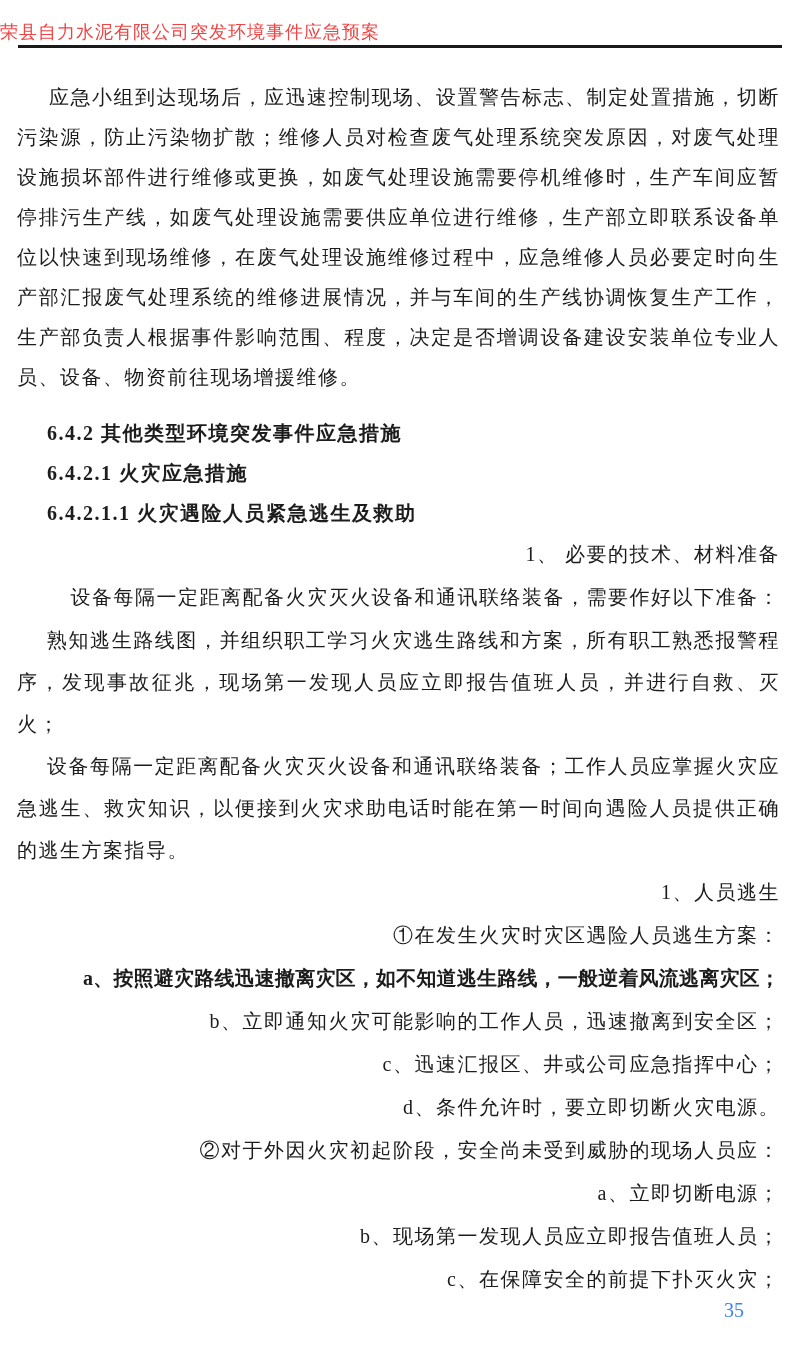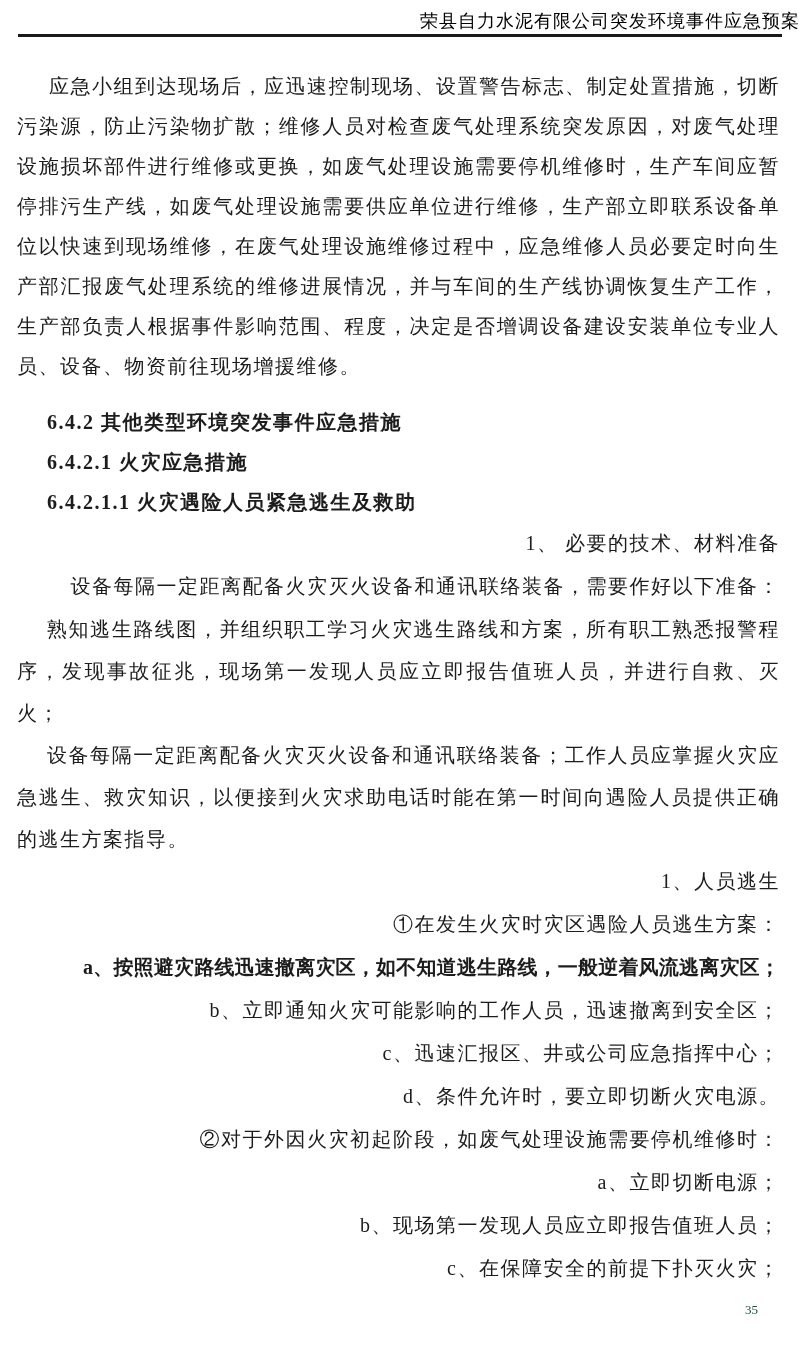--- a/index.html
+++ b/index.html
@@ -10,26 +10,26 @@
   .page {
     position: relative;
     width: 800px;
     height: 1351px;
     background: #ffffff;
     color: #1c1c1c;
     font-family: "Liberation Serif", "DejaVu Serif", serif;
     overflow: hidden;
   }
   .header-title {
-    padding-top: 10px;
-    text-align: right;
+    padding-top: 21px;
+    text-align: left;
     font-size: 18px;
     line-height: 22px;
     letter-spacing: 1px;
-    color: #000000;
+    color: #ef4444;
   }
   .header-rule {
     height: 3px;
     background: #1a1a1a;
     margin: 2px 18px 0 18px;
   }
   .doc-body {
     padding: 29px 20px 0 17px;
   }
   .para {
@@ -65,24 +65,24 @@
     padding-left: 30px;
     text-align: right;
   }
   .item.tight {
     letter-spacing: 0.2px;
     font-weight: bold;
   }
   .footer-page {
     position: absolute;
     top: 1300px;
-    right: 42px;
-    font-size: 13px;
+    right: 56px;
+    font-size: 20px;
     line-height: 20px;
-    color: #14532d;
+    color: #3b82f6;
   }
 </style>
 </head>
 <body>
 
 <div class="page">
 
   <div class="header">
     <div class="header-title">荣县自力水泥有限公司突发环境事件应急预案</div>
     <div class="header-rule"></div>
@@ -111,21 +111,21 @@
     <p class="item">①在发生火灾时灾区遇险人员逃生方案：</p>
 
     <p class="item tight">a、按照避灾路线迅速撤离灾区，如不知道逃生路线，一般逆着风流逃离灾区；</p>
 
     <p class="item">b、立即通知火灾可能影响的工作人员，迅速撤离到安全区；</p>
 
     <p class="item">c、迅速汇报区、井或公司应急指挥中心；</p>
 
     <p class="item">d、条件允许时，要立即切断火灾电源。</p>
 
-    <p class="item">②对于外因火灾初起阶段，如废气处理设施需要停机维修时：</p>
+    <p class="item">②对于外因火灾初起阶段，安全尚未受到威胁的现场人员应：</p>
 
     <p class="item">a、立即切断电源；</p>
 
     <p class="item">b、现场第一发现人员应立即报告值班人员；</p>
 
     <p class="item">c、在保障安全的前提下扑灭火灾；</p>
 
   </div>
 
   <div class="footer-page">35</div>

